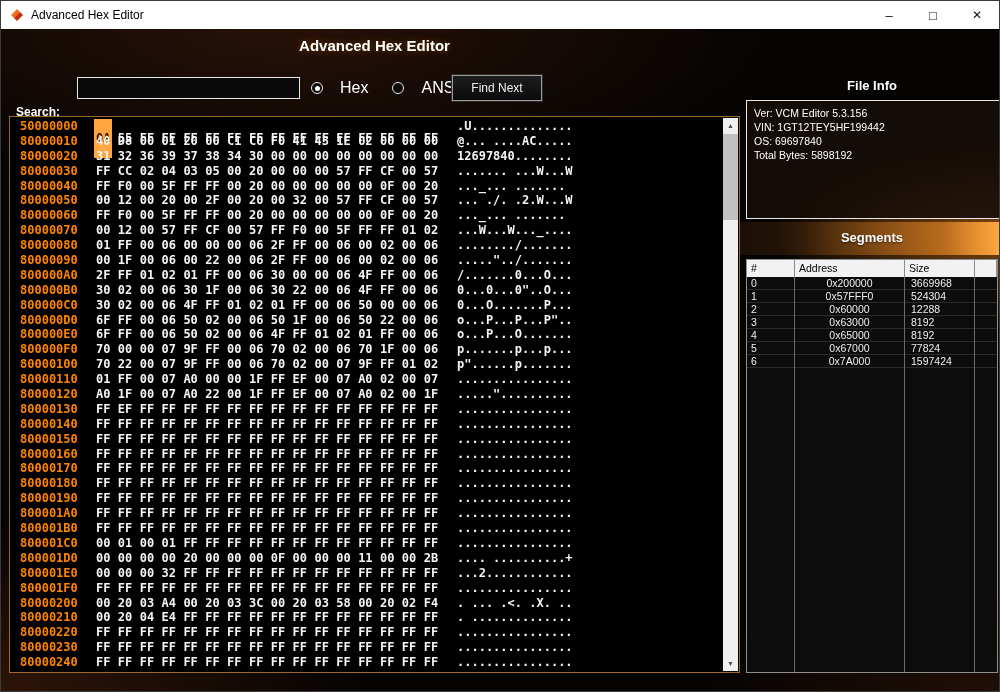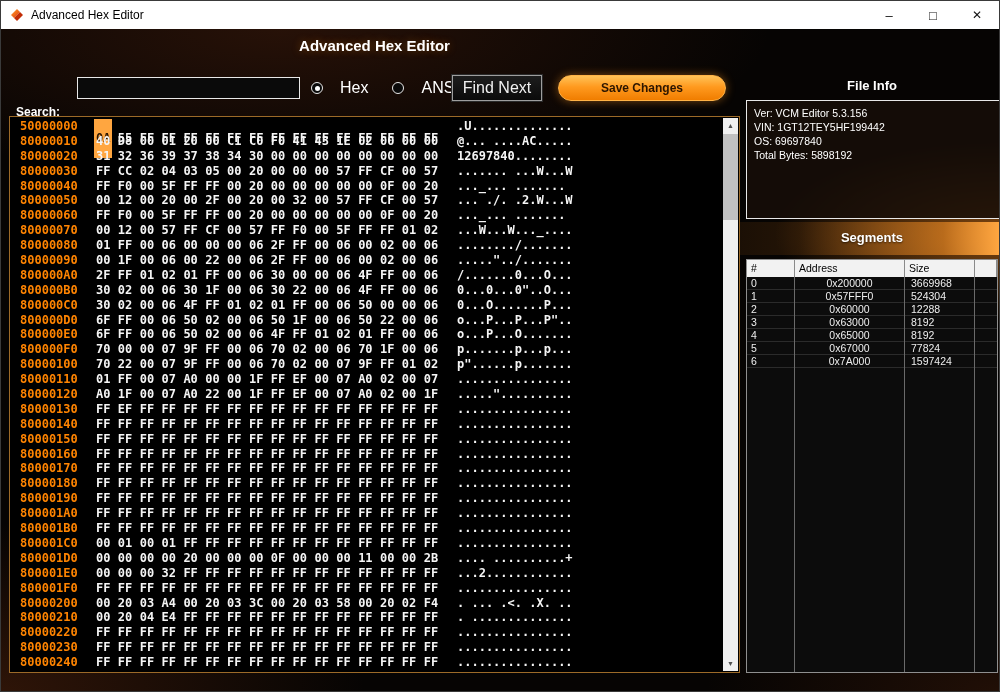--- a/index.html
+++ b/index.html
@@ -53,21 +53,21 @@
   .radio { width:12px; height:12px; border-radius:50%; border:1px solid #e8e8e8;
            background:#0a0a0a; display:inline-block; position:relative; }
   .radio.checked::after { content:""; position:absolute; left:2.5px; top:2.5px; width:5px; height:5px;
            border-radius:50%; background:#ffffff; }
   .radio-label { color:#fff; font-size:16px; margin-left:17px; }
   .radio-item { display:flex; align-items:center; margin-right:24px; }
   .btn-find {
     position:absolute; left:451px; top:0; width:90px; height:26px;
     background:linear-gradient(180deg,#1d1d1d,#0b0b0b);
     border:1px solid #9e9e9e; outline:1px solid #2a2a2a;
-    color:#f0f0f0; font-size:16px; font-family:"Liberation Sans", sans-serif;
+    color:#f0f0f0; font-size:12px; font-family:"Liberation Sans", sans-serif;
   }
   .btn-save {
     position:absolute; left:557px; top:0; width:168px; height:26px; border-radius:13px;
     background:linear-gradient(180deg,#ffc257 0%, #ff9a1f 45%, #f07d00 100%);
     border:1px solid #ffb347; color:#2d1600; font-size:12px; font-weight:bold;
     font-family:"Liberation Sans", sans-serif; box-shadow:0 0 10px rgba(255,150,30,0.45);
   }
   
   .hex-panel {
     position:absolute; left:8px; top:87px; width:731px; height:557px;
@@ -153,21 +153,20 @@
         <span class="radio-item">
           <span class="radio checked"></span>
           <span class="radio-label">Hex</span>
         </span>
         <span class="radio-item">
           <span class="radio"></span>
           <span class="radio-label">ANSI</span>
         </span>
       </div>
       <button class="btn-find">Find Next</button>
-      <button class="btn-save">Save Changes</button>
     </div>
 
     <div class="hex-panel">
       <div class="hex-rows">
           <div class="hexrow">
             <span class="addr">50000000</span>
             <span class="bytes"><span class="byte sel">0A</span><span class="byte">55</span><span class="byte">FF</span><span class="byte">FF</span><span class="byte">FF</span><span class="byte">FF</span><span class="byte">FF</span><span class="byte">FF</span><span class="byte">FF</span><span class="byte">FF</span><span class="byte">FF</span><span class="byte">FF</span><span class="byte">FF</span><span class="byte">FF</span><span class="byte">FF</span><span class="byte">FF</span></span>
             <span class="ascii">.U..............</span>
           </div>
           <div class="hexrow">

